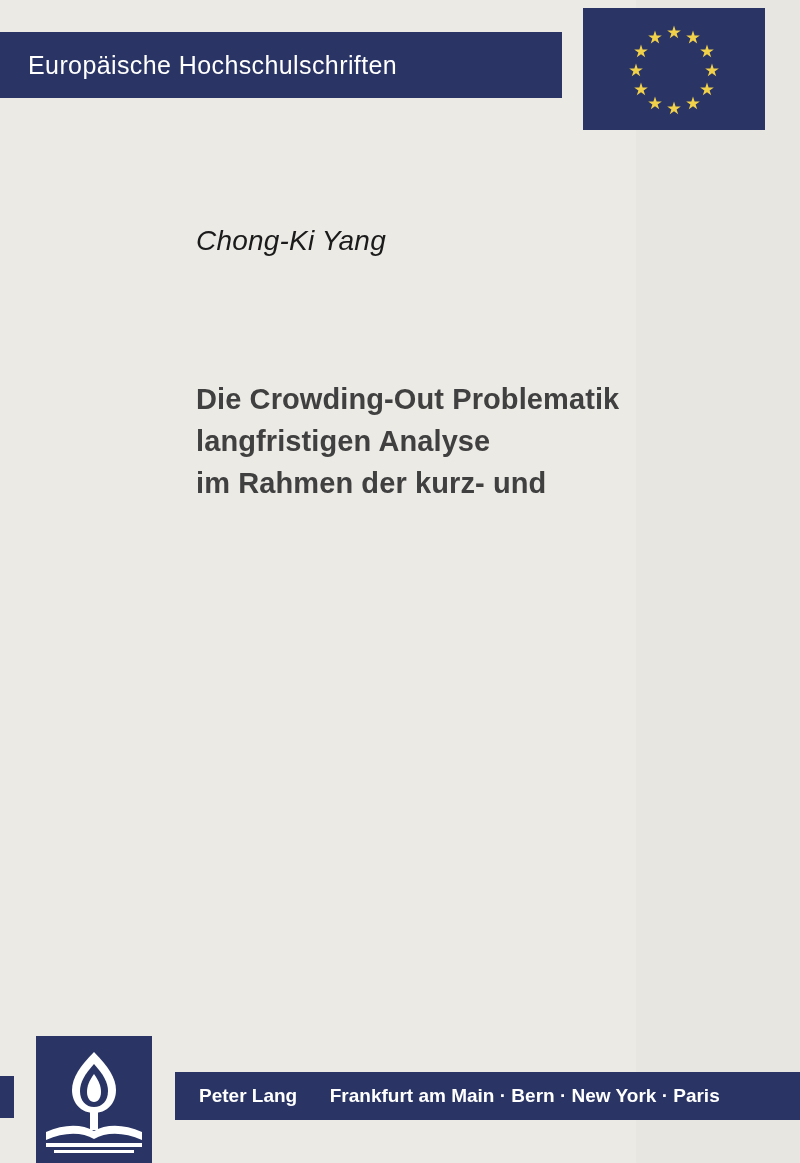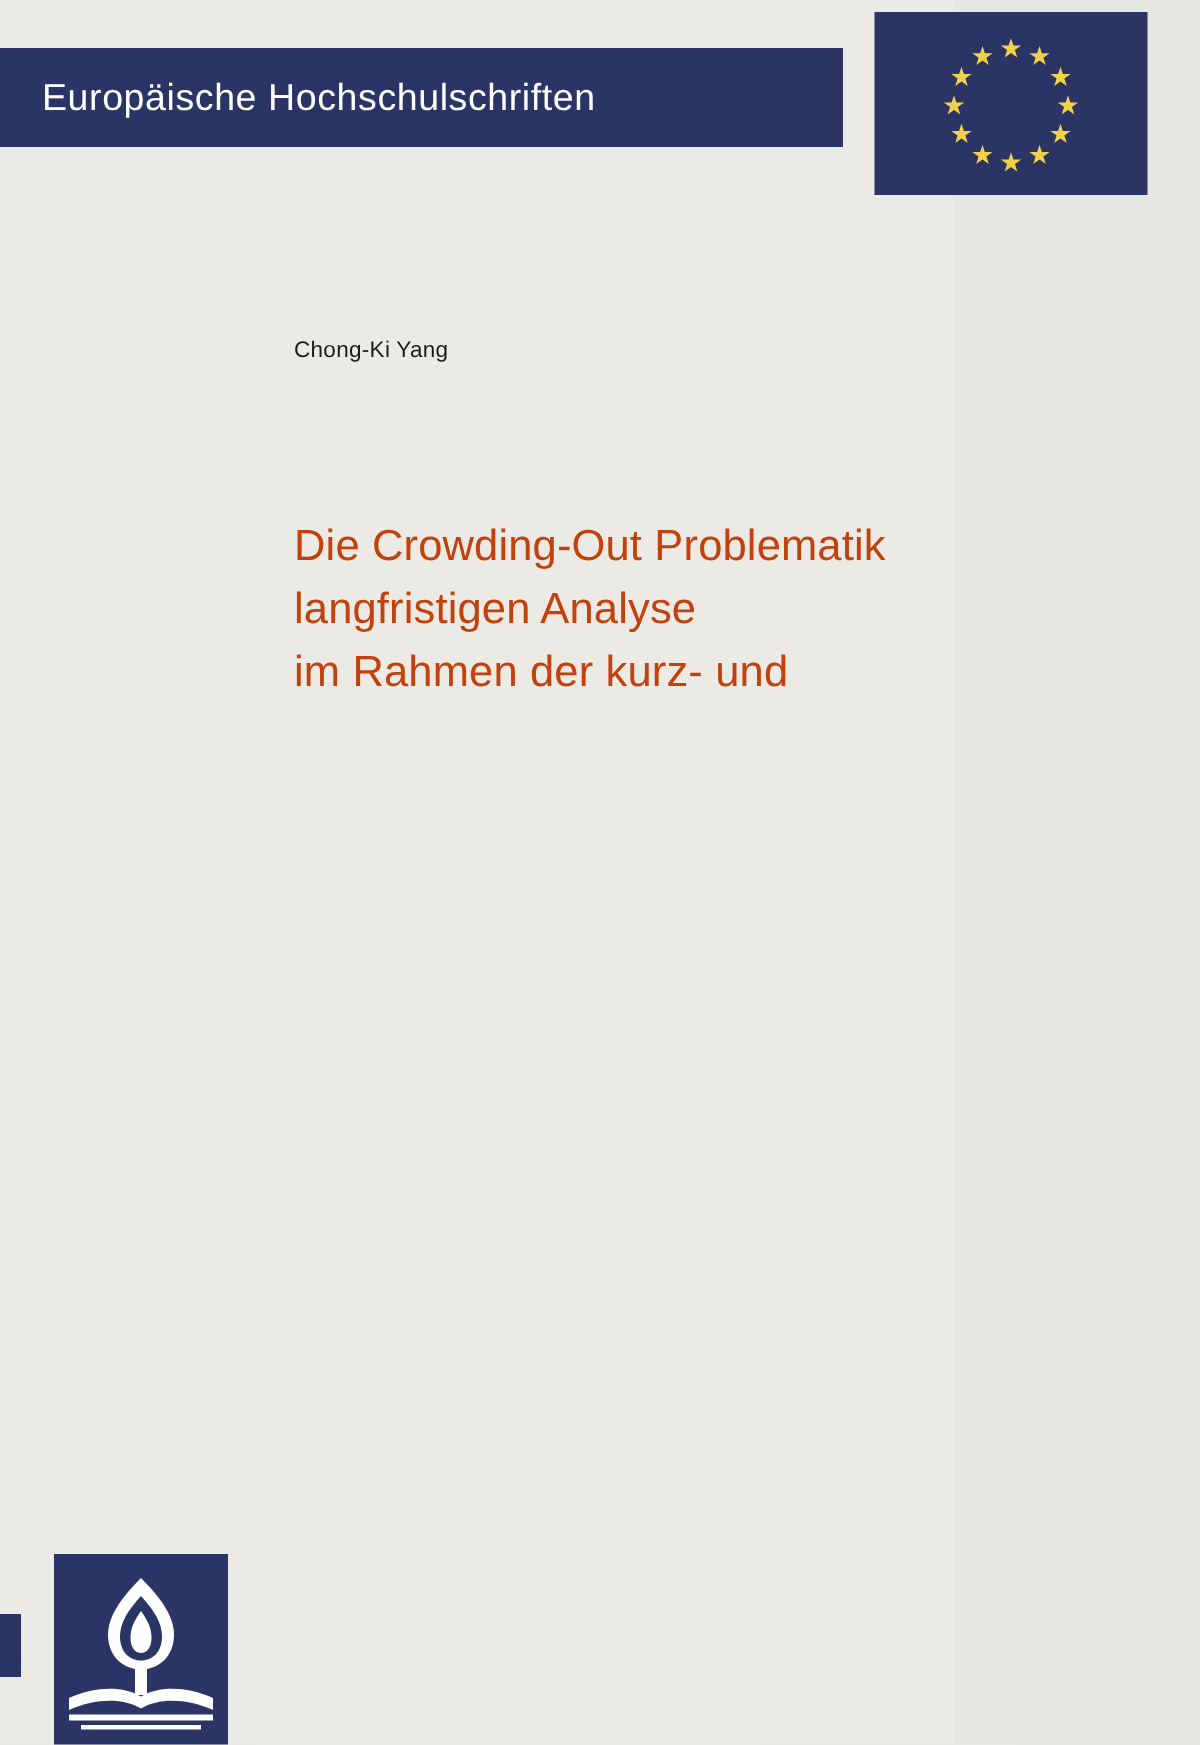--- a/index.html
+++ b/index.html
@@ -56,35 +56,36 @@
     left: 0; top: 0;
     width: 182px;
     height: 122px;
   }
 
   
   .author {
     position: absolute;
     left: 196px;
     top: 225px;
-    font-size: 15px;
+    font-size: 28px;
     color: #1b1b1b;
     letter-spacing: 0.2px;
+    font-style: italic;
   }
 
   
   .title {
     position: absolute;
     left: 196px;
-    top: 344px;
+    top: 379px;
     width: 560px;
     font-size: 29px;
     line-height: 1.44;
-    color: #c2410c;
-    font-weight: 400;
+    color: #404040;
+    font-weight: 700;
     letter-spacing: 0.1px;
   }
   .title-line { display: block; }
 
   
   .publisher-bar {
     position: absolute;
     left: 175px;
     top: 1072px;
     width: 625px;
@@ -178,14 +179,21 @@
       </g>
       <g fill="#2a3566">
         <path d="M58 28 C 49 38, 44 46, 44 55 C 44 65, 50 71, 58 71 C 66 71, 72 65, 72 55 C 72 46, 67 38, 58 28 Z"></path>
       </g>
       <g fill="#ffffff">
         <path d="M58 38 C 53 45, 51 50, 51 56 C 51 62, 54 66, 58 66 C 62 66, 65 62, 65 56 C 65 50, 63 45, 58 38 Z"></path>
       </g>
     </svg>
   </div>
 
+  <div class="publisher-bar">
+    <div class="publisher-text">
+      <span class="publisher-name">Peter Lang</span>
+      <span style="display:inline-block;width:22px"></span>
+      <span class="publisher-cities">Frankfurt am Main · Bern · New York · Paris</span>
+    </div>
+  </div>
 
 </div>
 
 </body></html>

